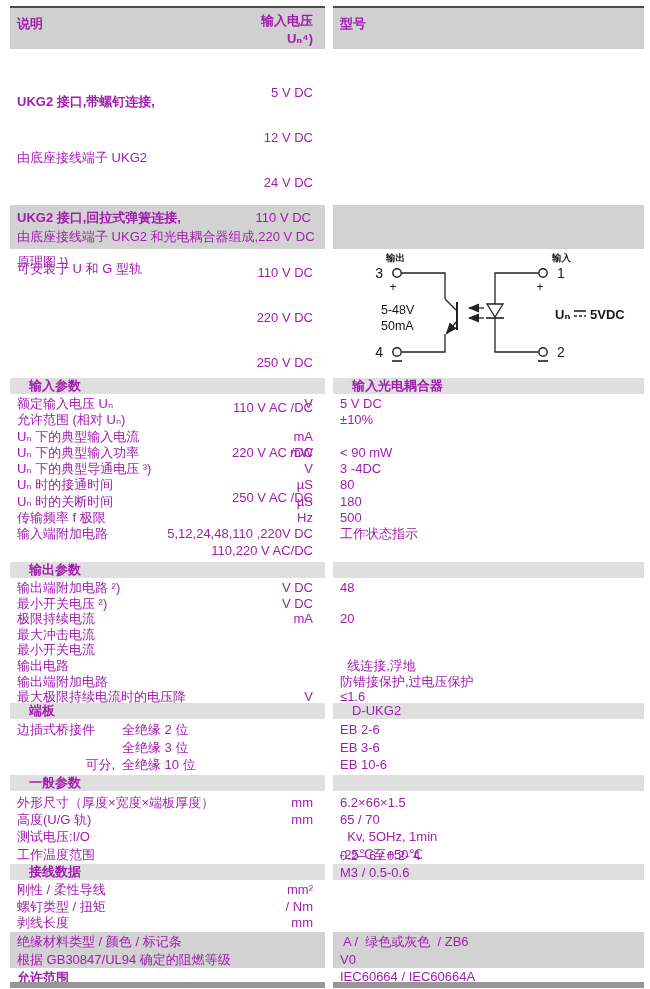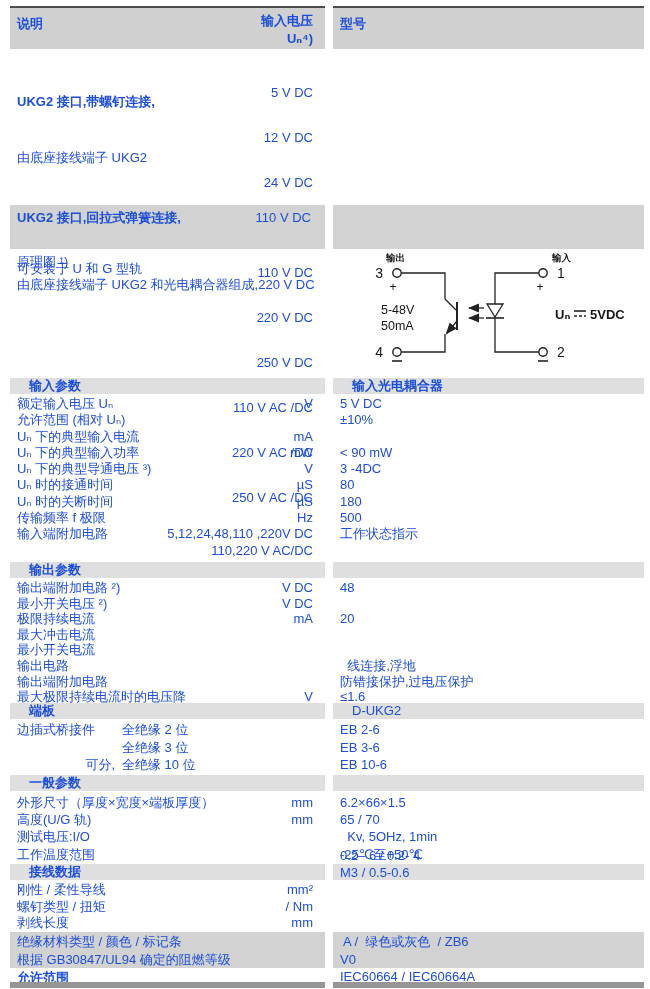--- a/index.html
+++ b/index.html
@@ -1,17 +1,17 @@
 <!DOCTYPE html>
 <html><head>
 <meta charset="utf-8">
 <style>
   html,body{margin:0;padding:0;background:#fff;}
   .page{position:relative;width:650px;height:989px;background:#fff;overflow:hidden;
-        font-family:"Liberation Sans","DejaVu Sans",sans-serif;font-size:13px;color:#1d4ed8;}
+        font-family:"Liberation Sans","DejaVu Sans",sans-serif;font-size:13px;color:#a21caf;}
   .col-l{position:absolute;left:10px;width:315px;}
   .col-r{position:absolute;left:333px;width:311px;}
   .b{font-weight:bold;}
   .hdr-bar{top:6px;height:43px;background:#d0d0d0;border-top:2px solid #4d4d4d;box-sizing:border-box;}
   .hdr-desc{position:absolute;left:7px;top:7px;}
   .hdr-volt{position:absolute;right:12px;top:4px;text-align:right;line-height:18px;}
   .hdr-model{position:absolute;left:7px;top:7px;}
   .sec-hdr{height:16px;line-height:16px;background:#dfdfdf;font-weight:bold;padding-left:19px;box-sizing:border-box;white-space:pre;}
   .sec-hdr.nr{font-weight:normal;}
   .rows .prow{display:flex;height:var(--lh);line-height:var(--lh);padding-left:7px;white-space:pre;}
@@ -65,21 +65,21 @@
       <div>220 V DC</div>
       <div>250 V DC</div>
       <div>110 V AC /DC</div>
       <div>220 V AC /DC</div>
       <div>250 V AC /DC</div>
     </div>
   </div>
 
   <div class="col-l gray2">
     <div class="prow"><span class="lbl b">UKG2 接口,回拉式弹簧连接,</span><span class="mid">110 V DC</span></div>
-    <div class="prow" style="padding-top:0;margin-top:48px;"><span class="lbl">由底座接线端子 UKG2 和光电耦合器组成,</span><span class="mid">220 V DC</span></div>
+    <div class="prow" style="padding-top:0;"><span class="lbl">由底座接线端子 UKG2 和光电耦合器组成,</span><span class="mid">220 V DC</span></div>
   </div>
   <div class="col-r gray2"></div>
 
   <div class="col-l schematic-label">原理图 ¹)</div>
   <svg class="col-r" style="top:250px;" width="311" height="125" viewBox="0 0 311 125">
     <defs>
       <marker id="arr" markerWidth="9" markerHeight="8" refX="8" refY="3.5" orient="auto">
         <path d="M0,0 L9,3.5 L0,7 z" fill="#222"></path>
       </marker>
     </defs>

